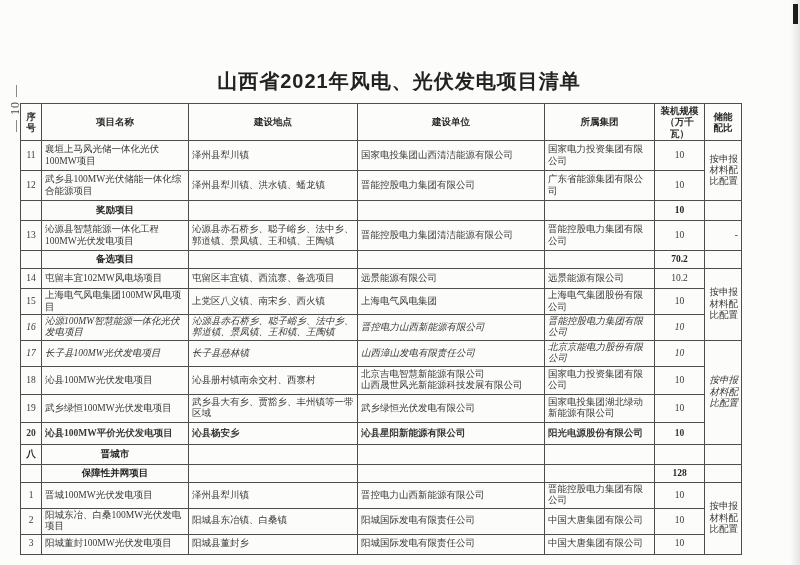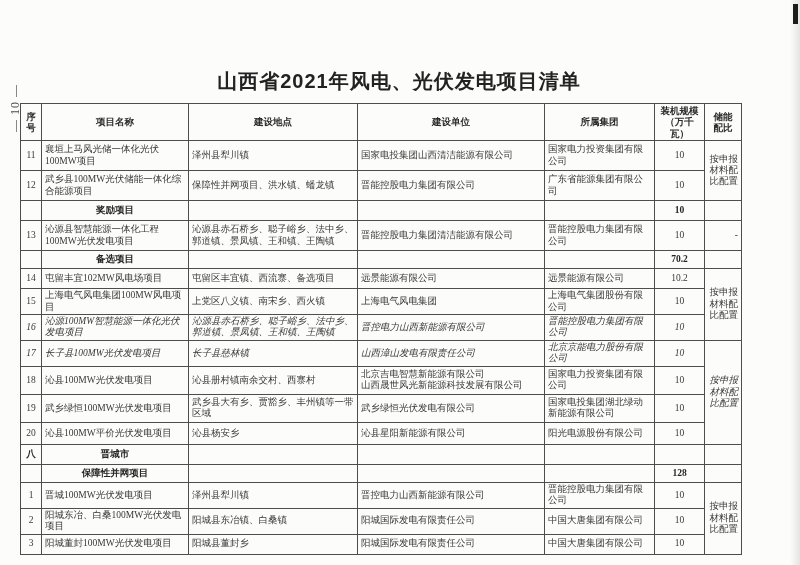--- a/index.html
+++ b/index.html
@@ -49,21 +49,21 @@
   td.c { text-align: center; }
   td.l { text-align: left; }
   tr.hdr td {
     font-weight: bold; text-align: center; font-size: 9.5px; color: #2b2b2b;
     font-family: "Liberation Sans", "DejaVu Sans", sans-serif;
   }
   tr.section td { font-weight: bold; color: #242424; }
   td.storage { font-size: 9px; text-align: right; padding: 1px 2px; color: #3d3d3d; }
   
   tr.h30 { height: 30px; } tr.h28 { height: 28px; margin-left: 37px; } tr.h26 { height: 26px; font-style: italic; }
-  tr.h22 { height: 22px; } tr.h20 { height: 20px; } tr.h18 { height: 18px; margin-top: 28px; }
+  tr.h22 { height: 22px; font-weight: bold; } tr.h20 { height: 20px; } tr.h18 { height: 18px; margin-top: 28px; }
 </style>
 </head>
 <body>
 
 <div class="scan-edge"></div>
 <div class="scan-mark"></div>
 
 <div class="margin-page-number">— 10 —</div>
 
 <div class="doc-title">山西省2021年风电、光伏发电项目清单</div>
@@ -98,21 +98,21 @@
     <td class="l">泽州县犁川镇</td>
     <td class="l">国家电投集团山西清洁能源有限公司</td>
     <td class="l">国家电力投资集团有限公司</td>
     <td class="c">10</td>
     <td class="storage" rowspan="2">按申报材料配比配置</td>
   </tr>
 
   <tr class="h30">
     <td class="c">12</td>
     <td class="l">武乡县100MW光伏储能一体化综合能源项目</td>
-    <td class="l">保障性并网项目、洪水镇、蟠龙镇</td>
+    <td class="l">泽州县犁川镇、洪水镇、蟠龙镇</td>
     <td class="l">晋能控股电力集团有限公司</td>
     <td class="l">广东省能源集团有限公司</td>
     <td class="c">10</td>
   </tr>
 
   <tr class="section h20">
     <td></td>
     <td class="c">奖励项目</td>
     <td></td>
     <td></td>

